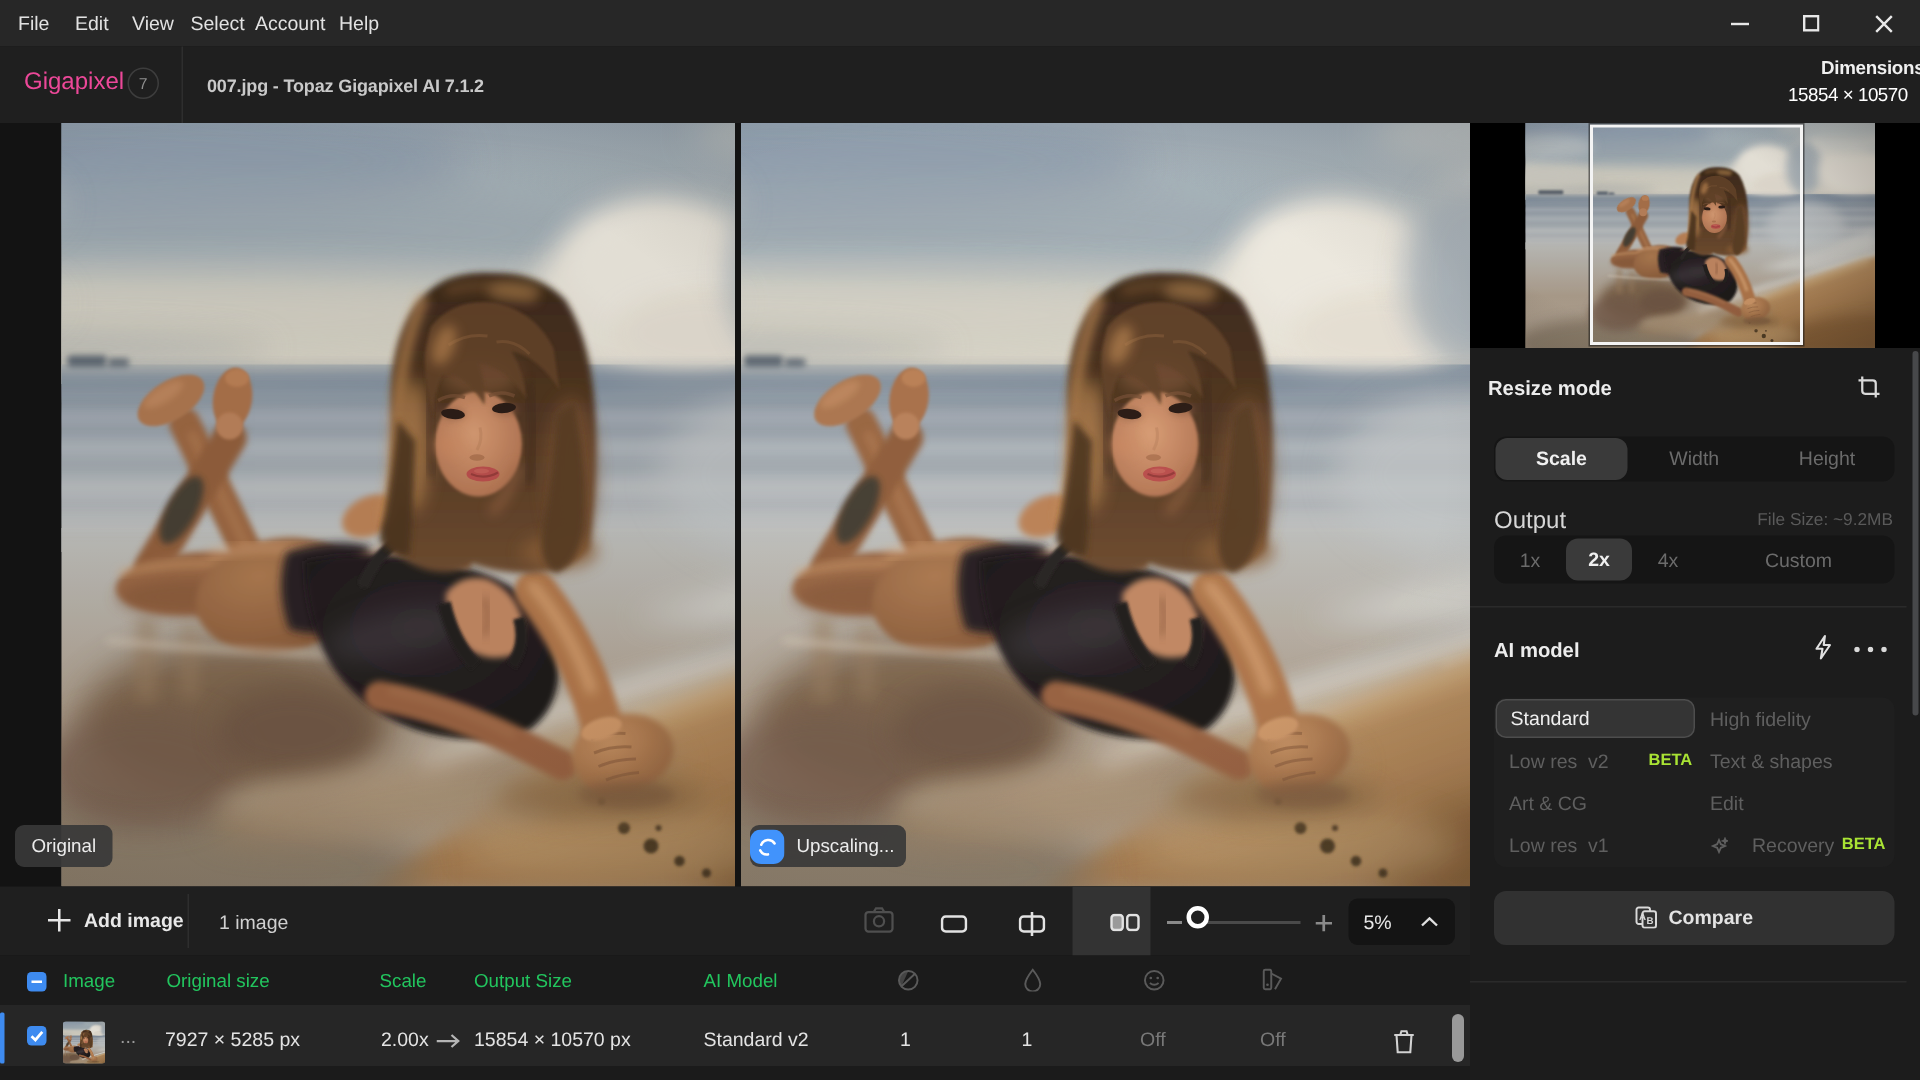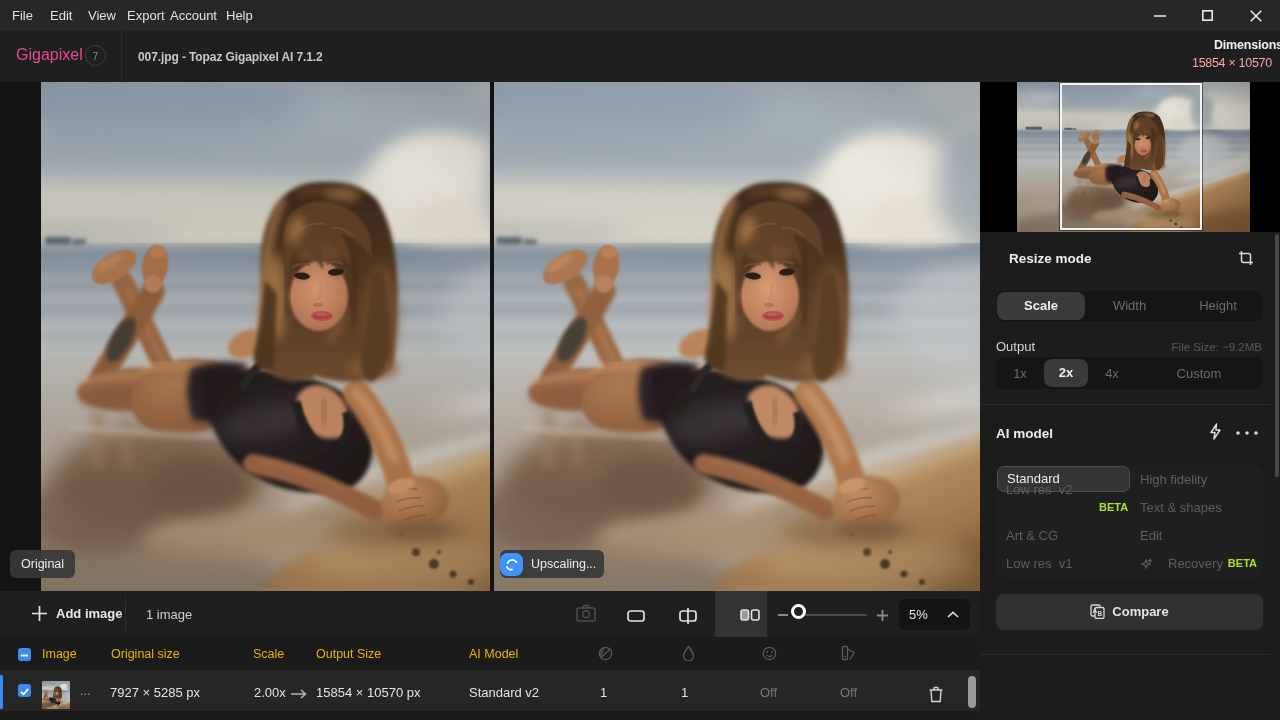--- a/index.html
+++ b/index.html
@@ -33,21 +33,21 @@
   .seglab { position:absolute; color:#6b6b6b; font-size:13px; text-align:center; }
   .mlab { position:absolute; font-size:13px; color:#5f5f5f; }
   .beta { font-size:11px; font-weight:bold; color:#a9e334; }
   .divline { position:absolute; left:0px; width:291px; height:1px; background:#2a2a2a; }
 
   
   #toolbar { position:absolute; left:0; top:591px; width:980px; height:46px; background:#1f1f1f; }
   #thead { position:absolute; left:0; top:637px; width:980px; height:33px; background:#1b1b1b; }
   #trow  { position:absolute; left:0; top:670px; width:980px; height:41px; background:#262626; }
   #below { position:absolute; left:0; top:711px; width:980px; height:9px; background:#1b1b1b; }
-  .hlab { position:absolute; top:10px; font-size:12.5px; color:#eab308; }
+  .hlab { position:absolute; top:10px; font-size:12.5px; color:#22c55e; }
   .rval { position:absolute; top:15px; font-size:13px; color:#e3e3e3; }
   .checkbox { position:absolute; width:13px; height:13px; background:#3e8bf0; border-radius:3px; }
 </style>
 </head>
 <body>
 <div id="app">
 
   <svg width="0" height="0" style="position:absolute">
     <defs>
 
@@ -266,41 +266,41 @@
         <rect x="-165" y="0" width="820" height="511" fill="#2a2f36" opacity="0.045"></rect>
         <rect x="-165" y="0" width="820" height="511" fill="url(#vignG)"></rect>
       </g>
     </defs>
   </svg>
 
   <div id="menubar">
     <span style="left:12px">File</span>
     <span style="left:50px">Edit</span>
     <span style="left:88px">View</span>
-    <span style="left:127px">Export</span>
+    <span style="left:127px">Select</span>
     <span style="left:170px">Account</span>
     <span style="left:226px">Help</span>
     <svg class="wc" style="left:1154px; top:8px" width="12" height="16">
         <path d="M0 8 H12" stroke="#e8e8e8" stroke-width="1.6"></path>
       </svg>
     <svg class="wc" style="left:1202px; top:5px" width="11" height="21">
         <rect x="0.8" y="5.8" width="9.4" height="9.4" fill="none" stroke="#e8e8e8" stroke-width="1.6"></rect>
       </svg>
     <svg class="wc" style="left:1250px; top:5px" width="12" height="21">
         <path d="M0.8 5.8 L11.2 16.2 M11.2 5.8 L0.8 16.2" stroke="#e8e8e8" stroke-width="1.6"></path>
       </svg>
   </div>
 
   <div id="titlebar">
     <span class="abs" style="left:16px; top:15px; font-size:16px; color:#ec4899;">Gigapixel</span>
     <span class="abs" style="left:85px; top:14px; width:21px; height:21px; border:1.5px solid #3d3d3d; border-radius:50%; color:#8f8f8f; font-size:10.5px; text-align:center; line-height:21px;">7</span>
     <div class="abs" style="left:121px; top:0px; width:1px; height:51px; background:#2e2e2e;"></div>
     <span class="abs" style="left:138px; top:19px; font-size:12px; font-weight:bold; color:#c9c9c9; letter-spacing:-0.1px;">007.jpg - Topaz Gigapixel AI 7.1.2</span>
     <span class="abs" style="left:1192px; top:7px; font-size:12.5px; font-weight:bold; color:#f0f0f0; letter-spacing:-0.2px;padding-left:22px;">Dimensions</span>
-    <span class="abs" style="left:1192px; top:25px; font-size:12.5px; color:#fca5a5; letter-spacing:-0.3px;">15854 × 10570</span>
+    <span class="abs" style="left:1192px; top:25px; font-size:12.5px; color:#ffffff; letter-spacing:-0.3px;">15854 × 10570</span>
   </div>
 
   <div id="canvas">
     <div class="panel" style="left:0; width:490px;padding-left:41px;">
       <svg width="490" height="509" viewBox="0 0 490 509" preserveAspectRatio="xMidYMid slice">
           <use href="#scene"></use>
         </svg>
       <div class="tag" style="left:10px; top:468px; padding:0 11px;">Original</div>
     </div>
     <div class="panel" style="left:494px; width:486px;">
@@ -317,33 +317,33 @@
   </div>
 
   <div id="sidebar">
     <div id="thumbwrap">
       <svg class="abs" style="left:37px; top:0" width="233" height="150" viewBox="-162 0 814 509" preserveAspectRatio="none">
           <use href="#scene"></use>
         </svg>
       <div class="abs" style="left:80px; top:1px; width:142px; height:147px; border:2px solid #f4f4f4; outline:1px solid rgba(20,20,20,0.55);"></div>
     </div>
 
-    <div class="sbhead" style="left:29px; top:169px;">Resize mode</div>
+    <div class="sbhead" style="left:12px; top:169px;">Resize mode</div>
     <svg class="abs" style="left:258px; top:168px" width="16" height="16" viewBox="0 0 16 16" fill="none" stroke="#d9d9d9" stroke-width="1.5">
         <path d="M1 3.5 H10.5 Q12.5 3.5 12.5 5.5 V15"></path>
         <path d="M3.5 1 V10.5 Q3.5 12.5 5.5 12.5 H15"></path>
       </svg>
 
     <div class="seg" style="top:209px; height:30px;">
       <div class="segsel" style="left:1px; top:1px; width:88px; height:28px; line-height:28px;">Scale</div>
       <div class="seglab" style="left:89px; top:7px; width:89px;">Width</div>
       <div class="seglab" style="left:178px; top:7px; width:88px;">Height</div>
     </div>
 
-    <span class="abs" style="left:16px; top:257px; font-size:13px; color:#d6d6d6;">Output</span>
+    <span class="abs" style="left:16px; top:257px; font-size:16px; color:#d6d6d6;">Output</span>
     <span class="abs" style="right:18px; top:259px; font-size:11.5px; color:#5a5a5a;">File Size: ~9.2MB</span>
 
     <div class="seg" style="top:275px; height:32px;">
       <div class="seglab" style="left:0px; top:9px; width:48px;">1x</div>
       <div class="segsel" style="left:48px; top:2px; width:44px; height:28px; line-height:28px;">2x</div>
       <div class="seglab" style="left:92px; top:9px; width:48px;">4x</div>
       <div class="seglab" style="left:140px; top:9px; width:126px;">Custom</div>
     </div>
 
     <div class="divline" style="top:322px;"></div>
@@ -354,21 +354,21 @@
       </svg>
     <svg class="abs" style="left:256px; top:349px" width="24" height="4">
         <circle cx="2" cy="2" r="1.8" fill="#d9d9d9"></circle>
         <circle cx="11" cy="2" r="1.8" fill="#d9d9d9"></circle>
         <circle cx="20" cy="2" r="1.8" fill="#d9d9d9"></circle>
       </svg>
 
     <div class="abs" style="left:16px; top:383px; width:267px; height:113px; background:#1f1f1f; border-radius:8px;">
       <div class="abs" style="left:1px; top:1px; width:133px; height:26px; background:#343434; border:1px solid #4d4d4d; border-radius:7px; color:#efefef; font-size:13px; line-height:24px; padding-left:9px;">Standard</div>
       <div class="mlab" style="left:144px; top:7px;">High fidelity</div>
-      <div class="mlab" style="left:10px; top:17px;">Low res&nbsp; v2</div>
+      <div class="mlab" style="left:10px; top:35px;">Low res&nbsp; v2</div>
       <span class="beta abs" style="left:103px; top:36px;">BETA</span>
       <div class="mlab" style="left:144px; top:35px;text-align:center;">Text &amp; shapes</div>
       <div class="mlab" style="left:10px; top:63px;">Art &amp; CG</div>
       <div class="mlab" style="left:144px; top:63px;">Edit</div>
       <div class="mlab" style="left:10px; top:91px;">Low res&nbsp; v1</div>
       <svg class="abs" style="left:144px; top:93px" width="12" height="12" viewBox="0 0 12 12" fill="none" stroke="#5f5f5f" stroke-width="1.2">
           <path d="M6 2 L7.2 4.8 L10 6 L7.2 7.2 L6 10 L4.8 7.2 L2 6 L4.8 4.8 Z"></path>
           <path d="M10 1.2 L10.4 2.2 L11.4 2.6 L10.4 3 L10 4 L9.6 3 L8.6 2.6 L9.6 2.2 Z"></path>
         </svg>
       <div class="mlab" style="left:172px; top:91px;">Recovery</div>

